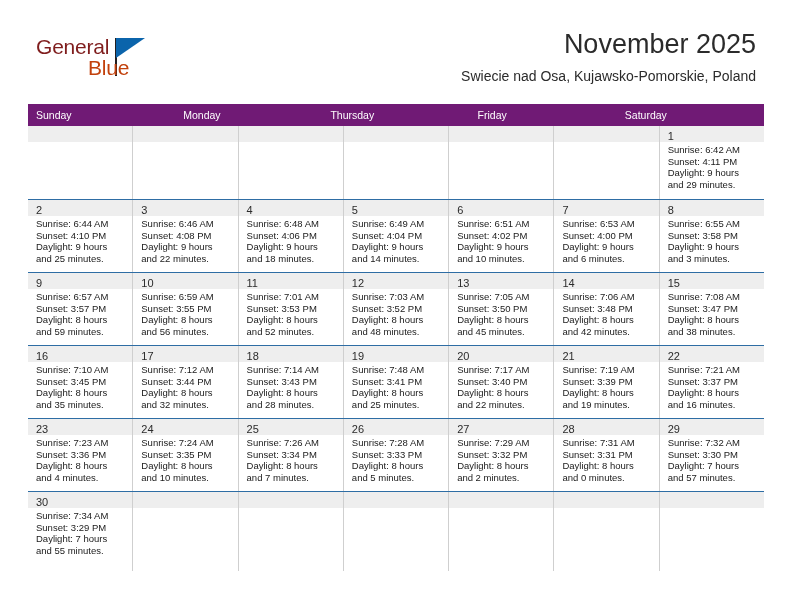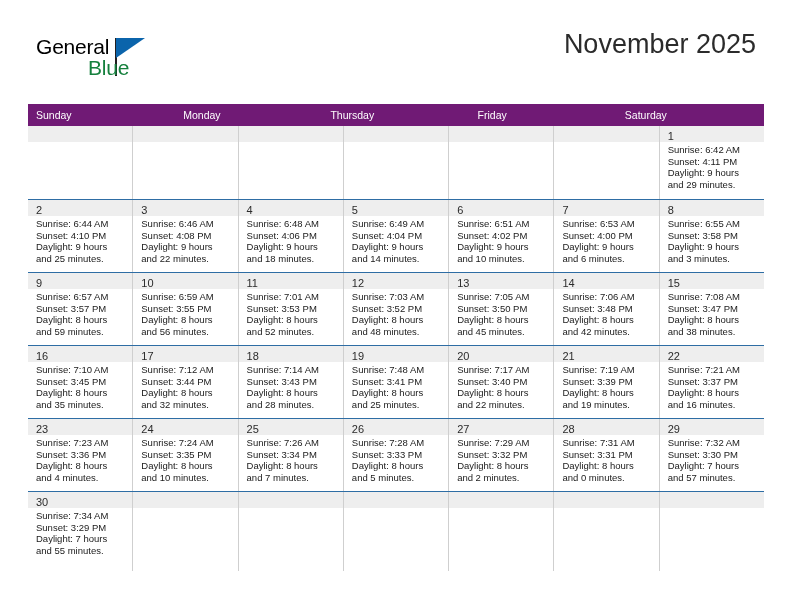--- a/index.html
+++ b/index.html
@@ -36,31 +36,31 @@
     top: 36px;
     width: 120px;
     height: 48px;
   }
   .logo-general {
     position: absolute;
     left: 0;
     top: 0;
     font-size: 21px;
     line-height: 21px;
-    color: #000000;
+    color: #7f1d1d;
     letter-spacing: -0.2px;
     font-family: "Liberation Sans", sans-serif;
   }
   .logo-blue {
     position: absolute;
     left: 52px;
     top: 21px;
     font-size: 21px;
     line-height: 21px;
-    color: #15803d;
+    color: #c2410c;
     letter-spacing: -0.2px;
     font-family: "Liberation Sans", sans-serif;
   }
   .logo-flag {
     position: absolute;
     left: 80px;
     top: 2px;
     width: 0;
     height: 0;
     border-left: 29px solid #0b64ab;
@@ -181,20 +181,21 @@
 
     <div class="logo">
       <span class="logo-general">General</span>
       <span class="logo-bar"></span>
       <span class="logo-flag"></span>
       <span class="logo-blue">Blue</span>
     </div>
 
     <div class="title-block">
       <h1 class="month-title">November 2025</h1>
+      <h2 class="location-title">Swiecie nad Osa, Kujawsko-Pomorskie, Poland</h2>
     </div>
 
   </div>
 
   <div class="calendar">
     <div class="dow-row" id="dow-row">
         <div class="dow-cell">Sunday</div>
         <div class="dow-cell">Monday</div>
         <div class="dow-cell">Thursday</div>
         <div class="dow-cell">Friday</div>

